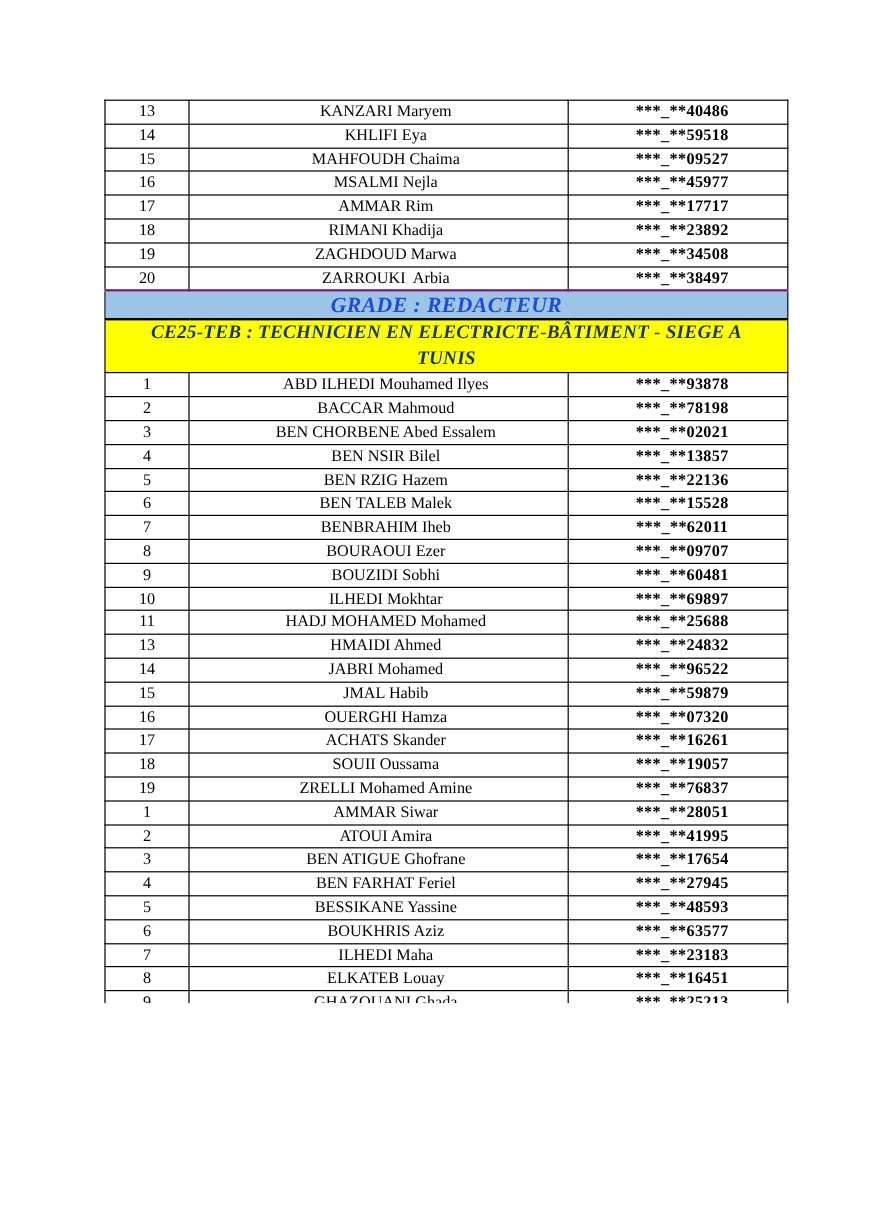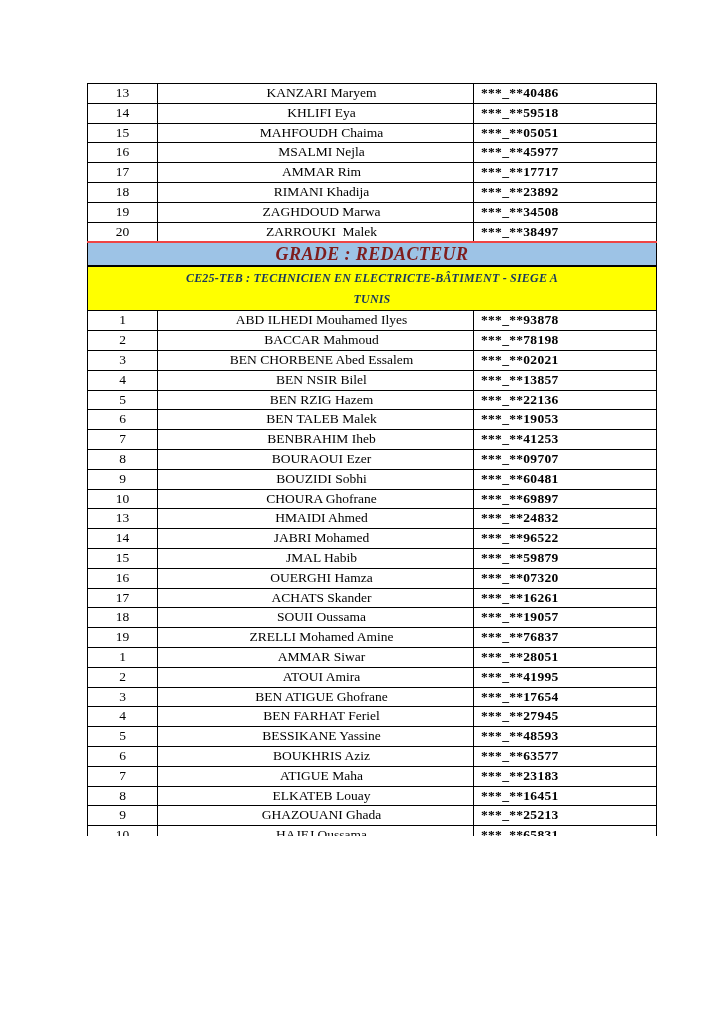--- a/index.html
+++ b/index.html
@@ -38,43 +38,43 @@
   }
   td.num {
     text-align: center;
   }
   td.name {
     text-align: center;
     padding-left: 12px;
     white-space: pre;
   }
   td.id {
-    text-align: left;
+    text-align: center;
     padding-left: 7px;
     font-weight: bold;
     letter-spacing: 0.3px;
   }
   tr.grade-row td {
     background: #9dc3e6;
-    color: #7f1d1d;
+    color: #1d4ed8;
     font-weight: bold;
     font-style: italic;
     font-size: 18px;
     line-height: 22px;
     text-align: center;
-    border-top: 2px solid #ef4444;
+    border-top: 2px solid #701a75;
     border-bottom: 2px solid #000000;
     letter-spacing: 0.4px;
   }
   tr.section-row td {
     background: #ffff00;
     color: #17375e;
     font-weight: bold;
     font-style: italic;
-    font-size: 12px;
+    font-size: 16px;
     line-height: 20.5px;
     text-align: center;
     border-top: 2px solid #000000;
     border-bottom: 1px solid #000000;
     white-space: pre-line;
     padding: 1px 6px;
     letter-spacing: 0.2px;
   }
 </style>
 </head>
@@ -94,21 +94,21 @@
           <td class="id">***_**40486</td>
         </tr>
         <tr class="data-row">
           <td class="num">14</td>
           <td class="name">KHLIFI Eya</td>
           <td class="id">***_**59518</td>
         </tr>
         <tr class="data-row">
           <td class="num">15</td>
           <td class="name">MAHFOUDH Chaima</td>
-          <td class="id">***_**05051</td>
+          <td class="id">***_**09527</td>
         </tr>
         <tr class="data-row">
           <td class="num">16</td>
           <td class="name">MSALMI Nejla</td>
           <td class="id">***_**45977</td>
         </tr>
         <tr class="data-row">
           <td class="num">17</td>
           <td class="name">AMMAR Rim</td>
           <td class="id">***_**17717</td>
@@ -118,21 +118,21 @@
           <td class="name">RIMANI Khadija</td>
           <td class="id">***_**23892</td>
         </tr>
         <tr class="data-row">
           <td class="num">19</td>
           <td class="name">ZAGHDOUD Marwa</td>
           <td class="id">***_**34508</td>
         </tr>
         <tr class="data-row">
           <td class="num">20</td>
-          <td class="name">ZARROUKI  Malek</td>
+          <td class="name">ZARROUKI  Arbia</td>
           <td class="id">***_**38497</td>
         </tr>
         <tr class="grade-row">
           <td colspan="3">GRADE : REDACTEUR</td>
         </tr>
         <tr class="section-row">
           <td colspan="3">CE25-TEB : TECHNICIEN EN ELECTRICTE-BÂTIMENT - SIEGE A
 TUNIS</td>
         </tr>
         <tr class="data-row">
@@ -156,41 +156,46 @@
           <td class="id">***_**13857</td>
         </tr>
         <tr class="data-row">
           <td class="num">5</td>
           <td class="name">BEN RZIG Hazem</td>
           <td class="id">***_**22136</td>
         </tr>
         <tr class="data-row">
           <td class="num">6</td>
           <td class="name">BEN TALEB Malek</td>
-          <td class="id">***_**19053</td>
+          <td class="id">***_**15528</td>
         </tr>
         <tr class="data-row">
           <td class="num">7</td>
           <td class="name">BENBRAHIM Iheb</td>
-          <td class="id">***_**41253</td>
+          <td class="id">***_**62011</td>
         </tr>
         <tr class="data-row">
           <td class="num">8</td>
           <td class="name">BOURAOUI Ezer</td>
           <td class="id">***_**09707</td>
         </tr>
         <tr class="data-row">
           <td class="num">9</td>
           <td class="name">BOUZIDI Sobhi</td>
           <td class="id">***_**60481</td>
         </tr>
         <tr class="data-row">
           <td class="num">10</td>
-          <td class="name">CHOURA Ghofrane</td>
+          <td class="name">ILHEDI Mokhtar</td>
           <td class="id">***_**69897</td>
+        </tr>
+        <tr class="data-row">
+          <td class="num">11</td>
+          <td class="name">HADJ MOHAMED Mohamed</td>
+          <td class="id">***_**25688</td>
         </tr>
         <tr class="data-row">
           <td class="num">13</td>
           <td class="name">HMAIDI Ahmed</td>
           <td class="id">***_**24832</td>
         </tr>
         <tr class="data-row">
           <td class="num">14</td>
           <td class="name">JABRI Mohamed</td>
           <td class="id">***_**96522</td>
@@ -245,21 +250,21 @@
           <td class="name">BESSIKANE Yassine</td>
           <td class="id">***_**48593</td>
         </tr>
         <tr class="data-row">
           <td class="num">6</td>
           <td class="name">BOUKHRIS Aziz</td>
           <td class="id">***_**63577</td>
         </tr>
         <tr class="data-row">
           <td class="num">7</td>
-          <td class="name">ATIGUE Maha</td>
+          <td class="name">ILHEDI Maha</td>
           <td class="id">***_**23183</td>
         </tr>
         <tr class="data-row">
           <td class="num">8</td>
           <td class="name">ELKATEB Louay</td>
           <td class="id">***_**16451</td>
         </tr>
         <tr class="data-row">
           <td class="num">9</td>
           <td class="name">GHAZOUANI Ghada</td>

